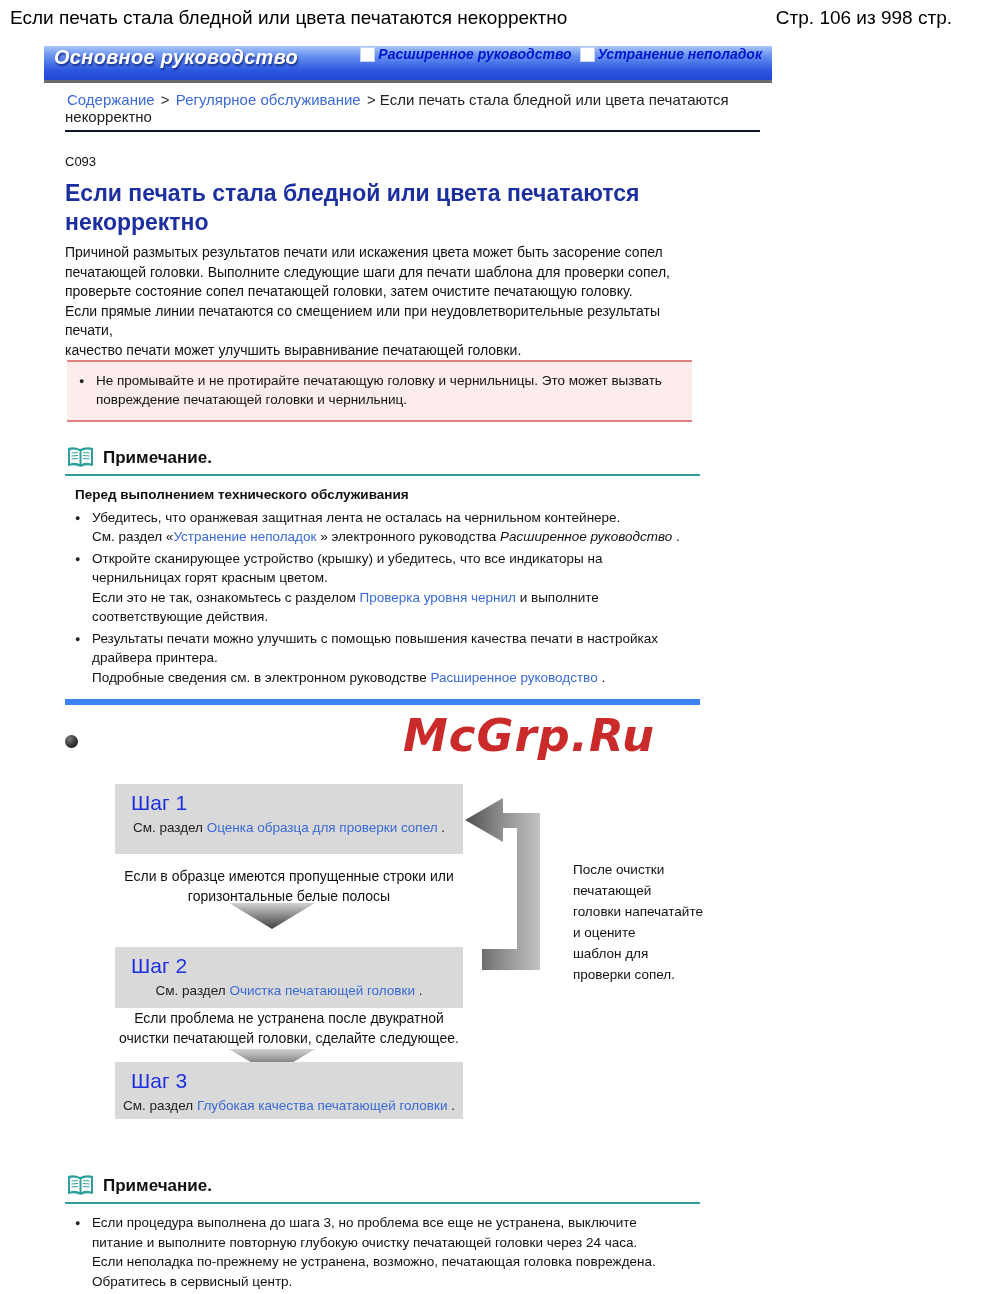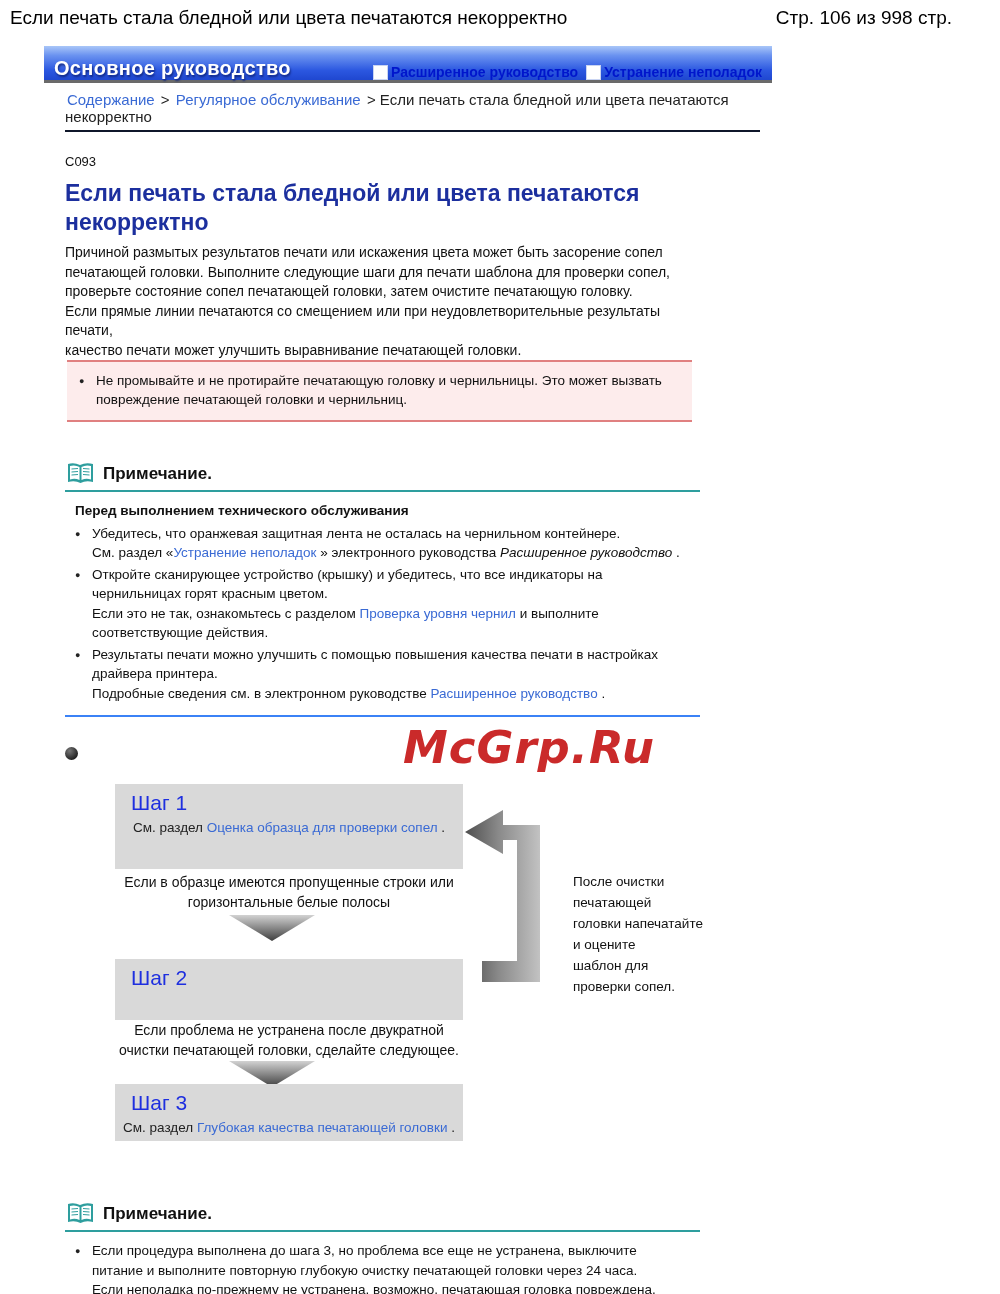--- a/index.html
+++ b/index.html
@@ -7,21 +7,21 @@
     width:1000px;height:1294px;background:#fff;position:relative;overflow:hidden;
     font-family:"Liberation Sans","DejaVu Sans",sans-serif;color:#111;
   }
   
   .hdr{display:flex;justify-content:space-between;padding:7px 48px 0 10px;font-size:19px;color:#000;}
   
   .navbar{
     margin:17px 0 0 44px;width:708px;height:34px;padding:0 10px;
     background:linear-gradient(180deg,#a9c6f8 0%,#6a92f0 28%,#2b57e0 72%,#1f47d0 100%);
     border-bottom:3px solid #6a6a6a;
-    display:flex;align-items:flex-end;justify-content:space-between;
+    display:flex;align-items:flex-start;justify-content:space-between;font-style:italic;
   }
   .nav-title{font-size:20px;font-weight:bold;color:#fff;text-shadow:1px 2px 2px rgba(15,35,120,.85);letter-spacing:.3px;}
   .nav-links{display:flex;align-items:center;gap:8px;}
   .nav-link{display:flex;align-items:center;gap:3px;font-size:14px;font-weight:bold;color:#0016cc;cursor:pointer;}
   .sq{width:13px;height:13px;background:#fff;border:1px solid #c9d4f2;display:inline-block;}
   
   .crumb{margin-left:65px;width:695px;padding:8px 0 5px;border-bottom:2px solid #0f172a;font-size:15px;color:#222;}
   .crumb .lnk{margin:0 2px;}
   
   .main{margin-left:65px;width:640px;}
@@ -36,45 +36,45 @@
   .warn-head .t{font-size:17px;font-weight:bold;}
   .warn-box{
     margin-left:2px;width:603px;background:#fdecec;
     border-top:2px solid #e08080;border-bottom:2px solid #e08080;
     padding:9px 10px 11px 12px;font-size:13.5px;line-height:19px;
   }
   .li{display:flex;align-items:flex-start;}
   .blt{width:17px;font-size:9px;line-height:19px;padding-top:1px;flex:none;color:#222;}
   .li-text{flex:1;}
   
-  .note{margin-top:40px;width:635px;border-bottom:2px solid #3b82f6;}
+  .note{margin-top:24px;width:635px;border-bottom:6px solid #3b82f6;}
   .note-head{display:flex;align-items:center;gap:9px;border-bottom:2px solid #2e9e9e;padding:0 0 5px 2px;}
   .note-head .t{font-size:17px;font-weight:bold;}
   .note-body{padding:7px 0 12px 10px;font-size:13.5px;line-height:19.5px;}
   .note-sub{font-weight:bold;margin:2px 0 3px 0;}
   .note-body .li{margin-top:2px;}
   
   .flow-head-wrap{position:relative;margin-top:30px;}
   .flow-head{display:flex;align-items:center;gap:11px;font-size:19.5px;color:#222;}
   .big-dot{width:13px;height:13px;border-radius:50%;background:radial-gradient(circle at 35% 30%,#777,#000);flex:none;}
   .watermark{
     position:absolute;left:338px;top:-26px;z-index:6;
     font-size:45px;font-weight:bold;font-style:italic;color:rgba(198,26,26,.93);
     font-family:"DejaVu Sans","Liberation Sans",sans-serif;letter-spacing:1px;white-space:nowrap;
   }
   
   .diagram{position:relative;height:392px;margin-top:10px;}
   .step{position:absolute;left:50px;width:348px;background:#d9d9d9;}
   .step .st{margin:7px 0 0 16px;font-size:21px;color:#1e2fdf;}
   .step .sl{text-align:center;font-size:13.5px;margin-top:5px;color:#222;}
-  .step1{top:14px;height:85px;}
+  .step1{top:26px;height:70px;}
   .step2{top:189px;height:61px;}
-  .step3{top:314px;height:57px;}
+  .step3{top:304px;height:57px;}
   .between{position:absolute;left:50px;width:348px;text-align:center;font-size:14px;line-height:20px;white-space:pre-line;color:#111;}
-  .between1{top:102px;}
+  .between1{top:108px;}
   .between2{top:250px;}
   .tri{position:absolute;}
   .tri1{left:164px;top:145px;}
   .tri2{left:164px;top:291px;}
   .loop-arrow{position:absolute;left:400px;top:40px;}
   .side-note{position:absolute;left:508px;top:101px;font-size:13.5px;line-height:21px;white-space:pre-line;color:#111;}
 </style>
 </head>
 <body>
 
@@ -193,20 +193,23 @@
           <linearGradient id="tg1" x1="0" y1="0" x2="0" y2="1">
         <stop offset="0" stop-color="#d2d2d2"></stop>
             <stop offset="1" stop-color="#3e3e3e"></stop>
       </linearGradient>
         </defs>
       <polygon points="0,0 86,0 43,26" fill="url(#tg1)"></polygon>
     </svg>
 
     <div class="step step2">
       <div class="st">Шаг 2</div>
+      <div class="sl">
+        <span>См. раздел </span><a class="lnk">Очистка печатающей головки</a><span> .</span>
+      </div>
     </div>
 
     <div class="between between2">Если проблема не устранена после двукратной
 очистки печатающей головки, сделайте следующее.</div>
 
     <svg class="tri tri2" width="86" height="26" viewBox="0 0 86 26">
       <defs>
           <linearGradient id="tg2" x1="0" y1="0" x2="0" y2="1">
         <stop offset="0" stop-color="#d2d2d2"></stop>
             <stop offset="1" stop-color="#3e3e3e"></stop>

